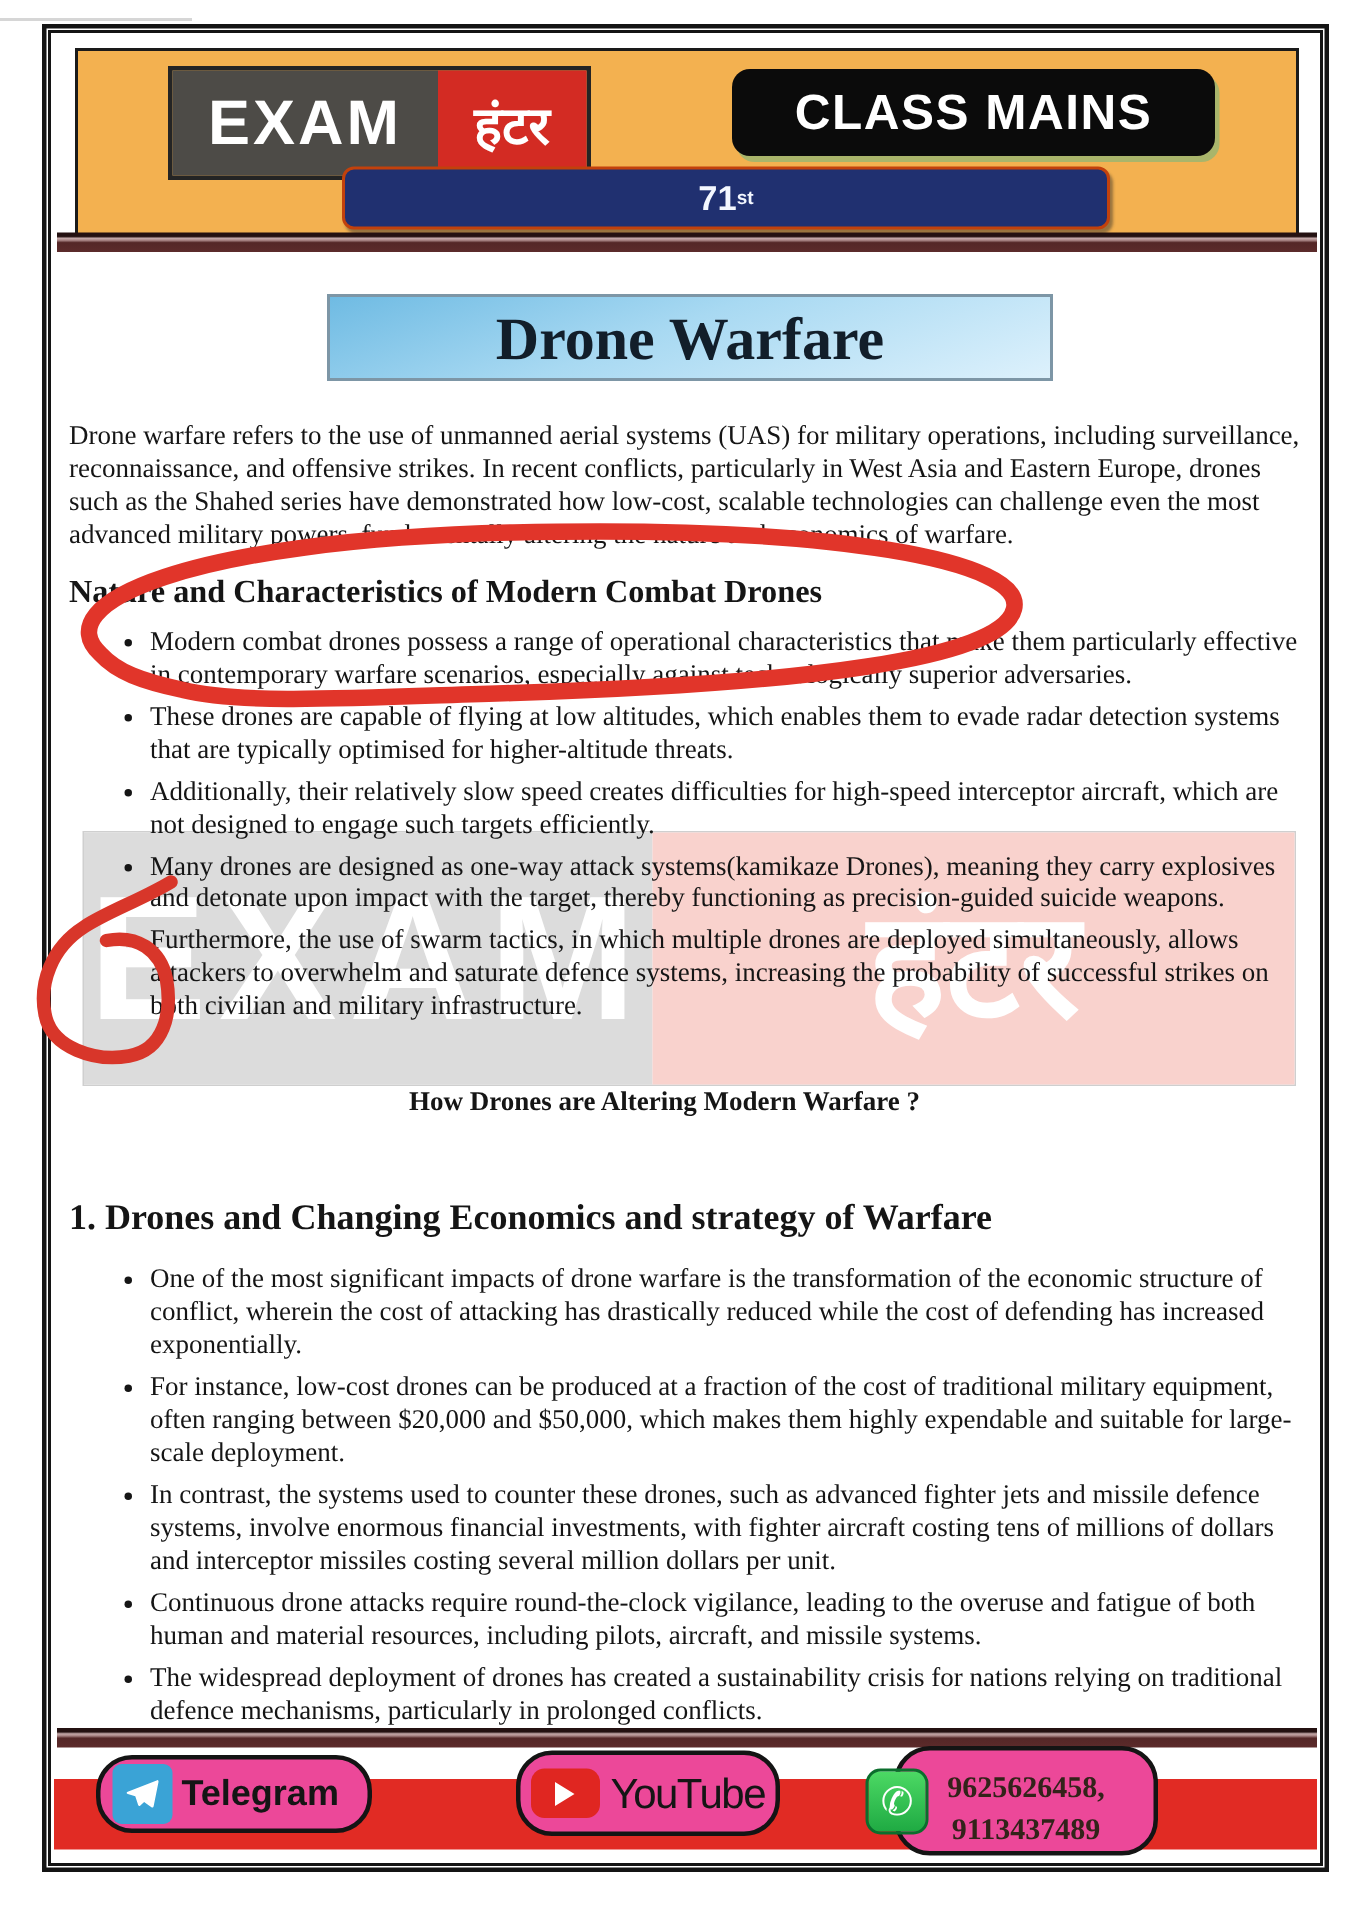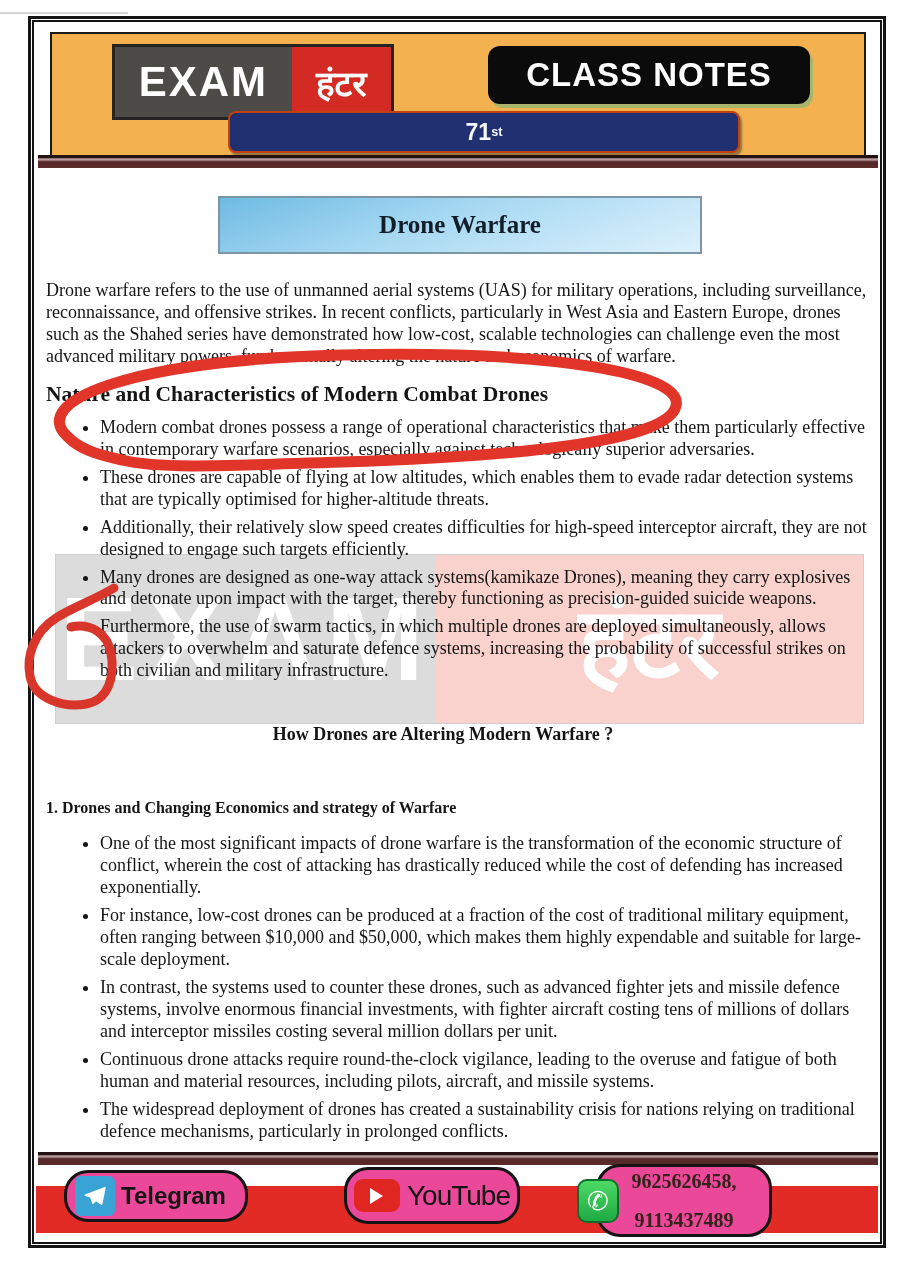--- a/index.html
+++ b/index.html
@@ -33,30 +33,30 @@
 
   
   .rule{position:absolute;left:38px;width:840px;height:13px;z-index:2;
         background:linear-gradient(180deg,#241111 0%,#241111 20%,#c4a8a8 30%,#a98585 40%,#542727 52%,#5c2b2b 100%);}
   .rule-top{top:155px;}
   .rule-bottom{top:1152px;}
 
   
   .title-box{position:absolute;left:218px;top:196px;width:480px;height:54px;border:2px solid #7d96a6;
         background:linear-gradient(160deg,#6fbbe3 0%,#a8d9f2 45%,#ddf1fc 100%);
-        display:flex;align-items:center;justify-content:center;font-weight:bold;font-size:25px;color:#121e2a;z-index:2;}
+        display:flex;align-items:center;justify-content:center;font-weight:bold;font-size:40px;color:#121e2a;z-index:2;}
 
   
   .content{position:absolute;left:46px;top:280px;width:824px;z-index:3;}
   .intro{margin:0;font-size:18px;line-height:1.22;}
   .nature-heading{margin:14px 0 10px 0;font-size:21.5px;font-weight:bold;}
   ul.bullets{margin:0;padding-left:54px;}
   ul.bullets li{font-size:18px;line-height:1.22;margin-bottom:6px;}
   .how-heading{text-align:center;font-size:18px;font-weight:bold;margin:42px 30px 0 0;}
-  .sub-heading{font-size:16px;font-weight:bold;margin:54px 0 16px 0;}
+  .sub-heading{font-size:24px;font-weight:bold;margin:54px 0 16px 0;}
 
   
   .watermark{position:absolute;left:55px;top:554px;width:807px;height:168px;display:flex;z-index:1;border:1px solid #cfcfcf;}
   .wm-left{width:47%;background:#dcdcdc;display:flex;align-items:center;justify-content:center;overflow:hidden;}
   .wm-right{width:53%;background:#f9d2cd;display:flex;align-items:center;justify-content:center;overflow:hidden;}
   .wm-left span{font-family:"Liberation Sans",sans-serif;font-weight:bold;font-size:118px;color:#ffffff;letter-spacing:8px;}
   .wm-right span{font-family:"Liberation Sans",sans-serif;font-weight:bold;font-size:98px;color:#ffffff;}
 
   
   .ellipse-svg{position:absolute;left:12px;top:344px;width:690px;height:132px;z-index:5;pointer-events:none;}
@@ -66,21 +66,21 @@
   .footer-red{position:absolute;left:36px;top:1186px;width:842px;height:47px;background:#e12b24;z-index:2;}
   .btn{position:absolute;background:#ec4899;border:3px solid #141414;border-radius:24px;display:flex;align-items:center;
        z-index:4;font-family:"Liberation Sans",sans-serif;box-sizing:border-box;}
   .btn-telegram{left:64px;top:1170px;width:184px;height:52px;gap:6px;padding:0 8px;justify-content:flex-start;}
   .tg-icon{width:40px;height:40px;background:#3aa3d6;border-radius:6px;display:flex;align-items:center;justify-content:center;flex:0 0 auto;}
   .btn-telegram .label{font-size:24px;font-weight:bold;}
   .btn-youtube{left:344px;top:1167px;width:176px;height:57px;justify-content:center;gap:7px;}
   .yt-icon{width:46px;height:33px;background:#e02621;border-radius:9px;display:flex;align-items:center;justify-content:center;}
   .yt-play{width:0;height:0;border-left:13px solid #ffffff;border-top:8px solid transparent;border-bottom:8px solid transparent;}
   .btn-youtube .label{font-size:28px;font-weight:normal;letter-spacing:-1px;}
-  .btn-phone{left:596px;top:1164px;width:176px;height:73px;flex-direction:column;justify-content:space-between;
+  .btn-phone{left:596px;top:1164px;width:176px;height:73px;flex-direction:column;justify-content:flex-end;
              font-family:"Liberation Serif",serif;}
   .btn-phone .pline{font-size:20px;font-weight:bold;line-height:1.4;color:#33231a;}
   .wa-icon{position:absolute;left:577px;top:1179px;width:42px;height:44px;
            background:linear-gradient(180deg,#4cd964,#1faa43);border:2px solid #0b6e2d;border-radius:10px;
            display:flex;align-items:center;justify-content:center;z-index:5;color:#ffffff;font-size:26px;box-sizing:border-box;}
 </style>
 </head>
 <body>
 
 <div class="screen">
@@ -89,21 +89,21 @@
 
   <div class="frame-outer">
     <div class="frame-inner"></div>
   </div>
 
   <div class="header-box">
     <div class="logo">
       <div class="logo-exam">EXAM</div>
       <div class="logo-hunter">हंटर</div>
     </div>
-    <div class="class-notes">CLASS NOTES</div>
+    <div class="class-notes">CLASS MAINS</div>
     <div class="batch-banner">
       <span>71</span>
         <sup>st</sup>
     </div>
   </div>
 
   <div class="rule rule-top"></div>
 
   <div class="title-box">Drone Warfare</div>
 
@@ -117,32 +117,32 @@
   </div>
 
   <div class="content">
     <p class="intro">Drone warfare refers to the use of unmanned aerial systems (UAS) for military operations, including surveillance, reconnaissance, and offensive strikes. In recent conflicts, particularly in West Asia and Eastern Europe, drones such as the Shahed series have demonstrated how low-cost, scalable technologies can challenge even the most advanced military powers, fundamentally altering the nature and economics of warfare.</p>
 
     <div class="nature-heading">Nature and Characteristics of Modern Combat Drones</div>
 
     <ul class="bullets">
       <li>Modern combat drones possess a range of operational characteristics that make them particularly effective in contemporary warfare scenarios, especially against technologically superior adversaries.</li>
       <li>These drones are capable of flying at low altitudes, which enables them to evade radar detection systems that are typically optimised for higher-altitude threats.</li>
-      <li>Additionally, their relatively slow speed creates difficulties for high-speed interceptor aircraft, they are not designed to engage such targets efficiently.</li>
+      <li>Additionally, their relatively slow speed creates difficulties for high-speed interceptor aircraft, which are not designed to engage such targets efficiently.</li>
       <li>Many drones are designed as one-way attack systems(kamikaze Drones), meaning they carry explosives and detonate upon impact with the target, thereby functioning as precision-guided suicide weapons.</li>
       <li>Furthermore, the use of swarm tactics, in which multiple drones are deployed simultaneously, allows attackers to overwhelm and saturate defence systems, increasing the probability of successful strikes on both civilian and military infrastructure.</li>
     </ul>
 
     <div class="how-heading">How Drones are Altering Modern Warfare ?</div>
 
     <div class="sub-heading">1. Drones and Changing Economics and strategy of Warfare</div>
 
     <ul class="bullets">
       <li>One of the most significant impacts of drone warfare is the transformation of the economic structure of conflict, wherein the cost of attacking has drastically reduced while the cost of defending has increased exponentially.</li>
-      <li>For instance, low-cost drones can be produced at a fraction of the cost of traditional military equipment, often ranging between $10,000 and $50,000, which makes them highly expendable and suitable for large-scale deployment.</li>
+      <li>For instance, low-cost drones can be produced at a fraction of the cost of traditional military equipment, often ranging between $20,000 and $50,000, which makes them highly expendable and suitable for large-scale deployment.</li>
       <li>In contrast, the systems used to counter these drones, such as advanced fighter jets and missile defence systems, involve enormous financial investments, with fighter aircraft costing tens of millions of dollars and interceptor missiles costing several million dollars per unit.</li>
       <li>Continuous drone attacks require round-the-clock vigilance, leading to the overuse and fatigue of both human and material resources, including pilots, aircraft, and missile systems.</li>
       <li>The widespread deployment of drones has created a sustainability crisis for nations relying on traditional defence mechanisms, particularly in prolonged conflicts.</li>
     </ul>
   </div>
 
   <svg class="ellipse-svg" viewBox="0 0 690 132">
     <path d="M 55 92 C 18 58, 115 16, 330 11 C 545 6, 672 30, 664 62 C 656 96, 520 112, 330 118 C 230 121, 150 126, 110 116 C 82 110, 66 104, 55 92" fill="none" stroke="#e1352a" stroke-width="11" stroke-linecap="round"></path>
   </svg>
 

